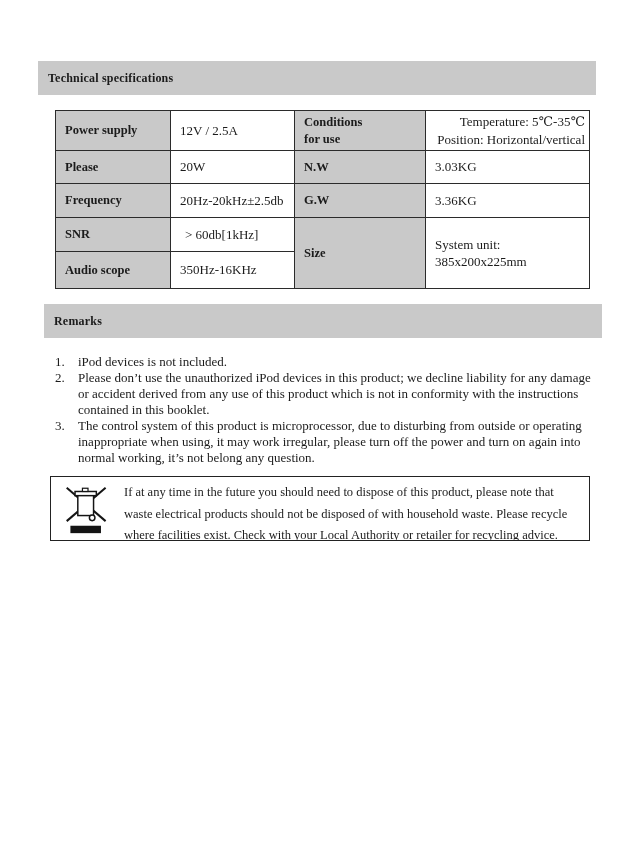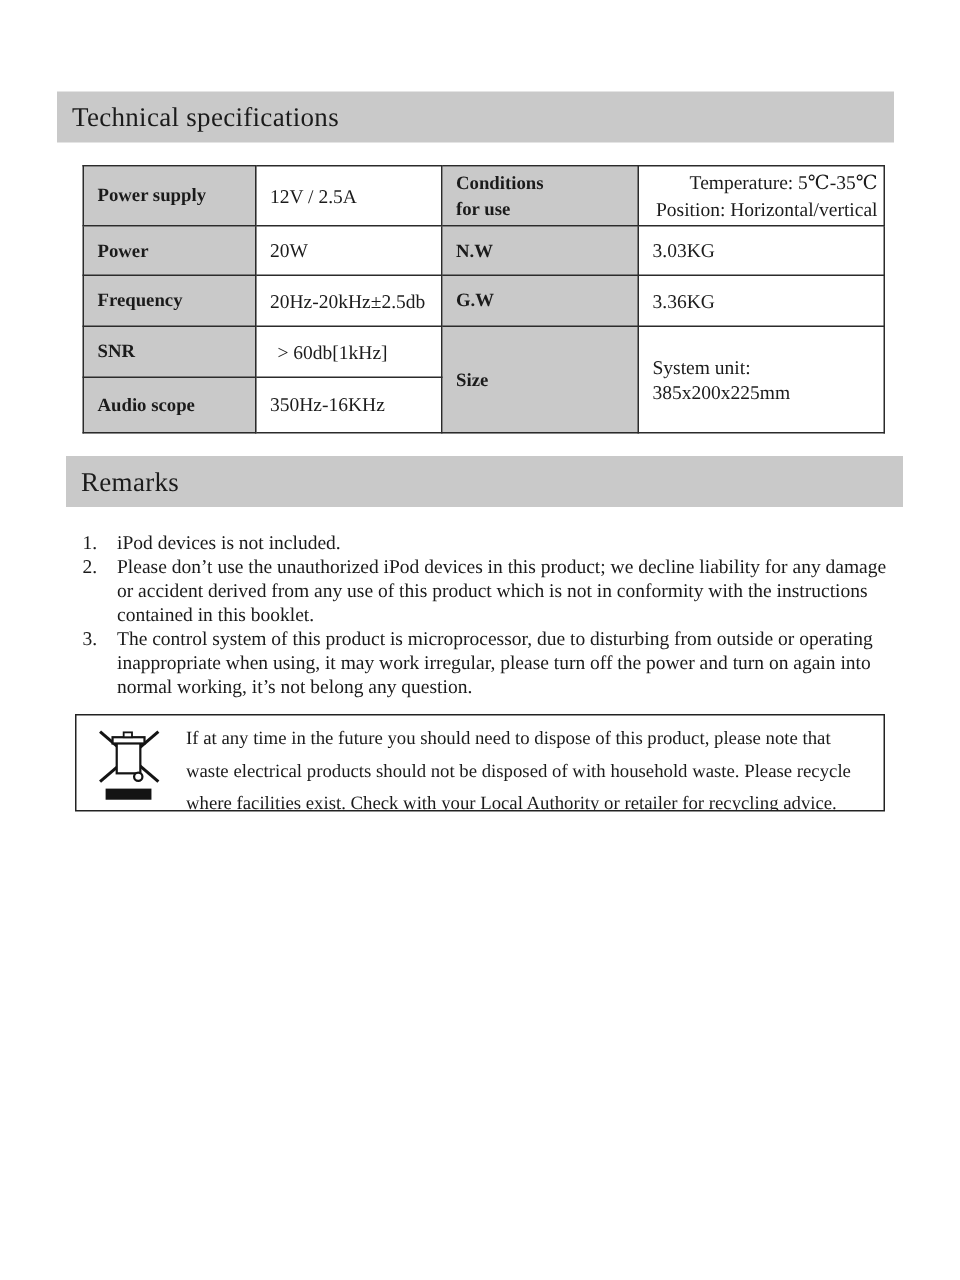--- a/index.html
+++ b/index.html
@@ -17,22 +17,22 @@
   .section-bar {
     margin-left: 38px;
     width: 558px;
     height: 34px;
     background: #c9c9c9;
     display: flex;
     align-items: center;
     padding-left: 10px;
   }
   .section-bar .bar-title {
-    font-weight: normal;
-    font-size: 18px;
+    font-weight: bold;
+    font-size: 12px;
     letter-spacing: 0.2px;
   }
   .bar-tech { margin-top: 61px; }
   .bar-remarks { margin-top: 15px; margin-left: 44px; }
 
   
   .spec-table {
     margin: 15px 0 0 55px;
     border-collapse: collapse;
     table-layout: fixed;
@@ -110,21 +110,21 @@
     <tbody>
         <tr>
       <td class="lbl col1 row1">Power supply</td>
       <td class="col2">12V / 2.5A</td>
       <td class="lbl col3">Conditions
 for use</td>
       <td class="col4">Temperature: 5℃-35℃
 Position: Horizontal/vertical</td>
     </tr>
     <tr>
-      <td class="lbl row2">Power</td>
+      <td class="lbl row2">Please</td>
       <td>20W</td>
       <td class="lbl">N.W</td>
       <td>3.03KG</td>
     </tr>
     <tr>
       <td class="lbl row3">Frequency</td>
       <td>20Hz-20kHz±2.5db</td>
       <td class="lbl">G.W</td>
       <td>3.36KG</td>
     </tr>

